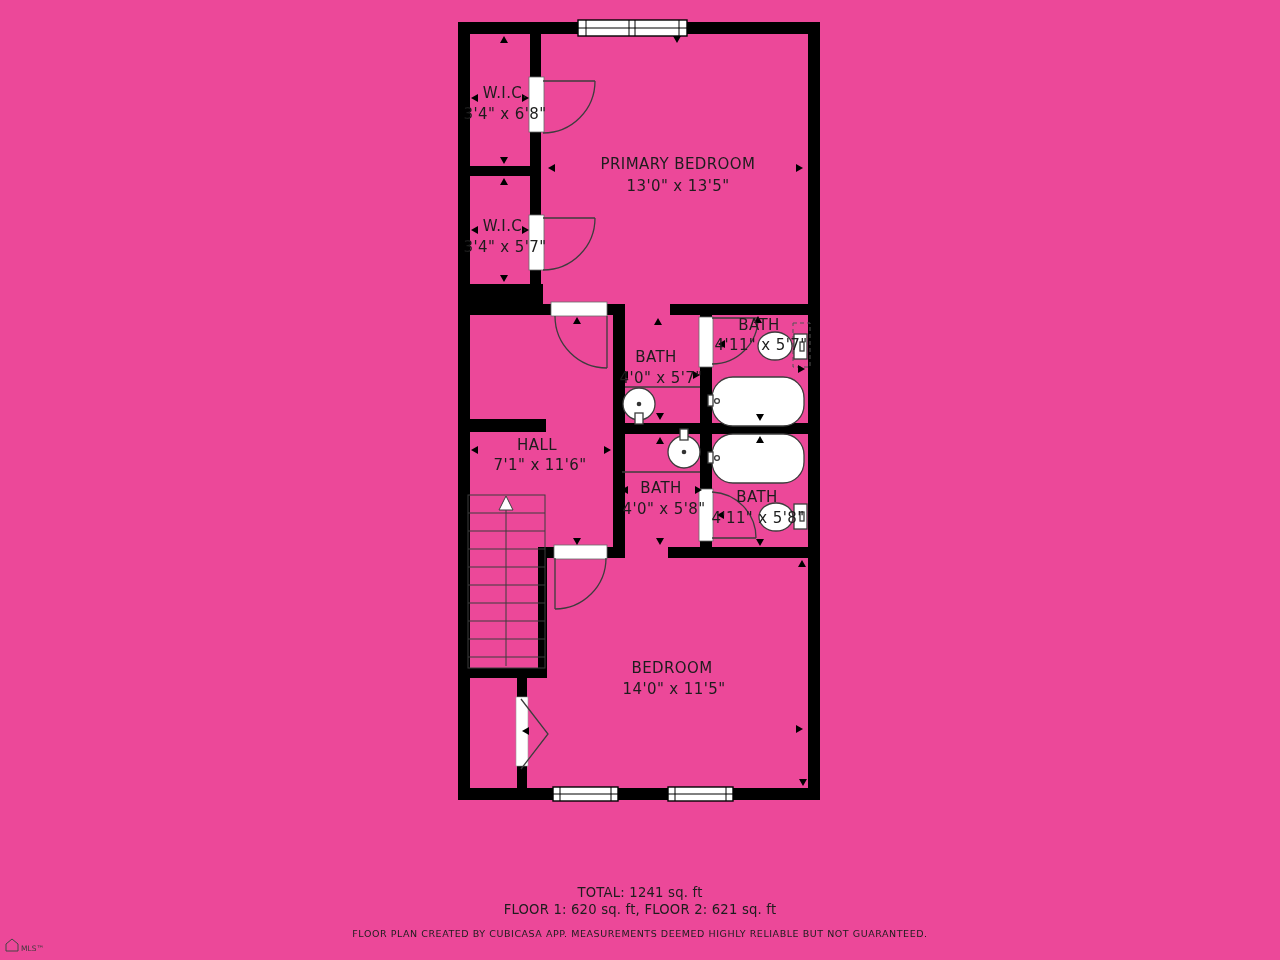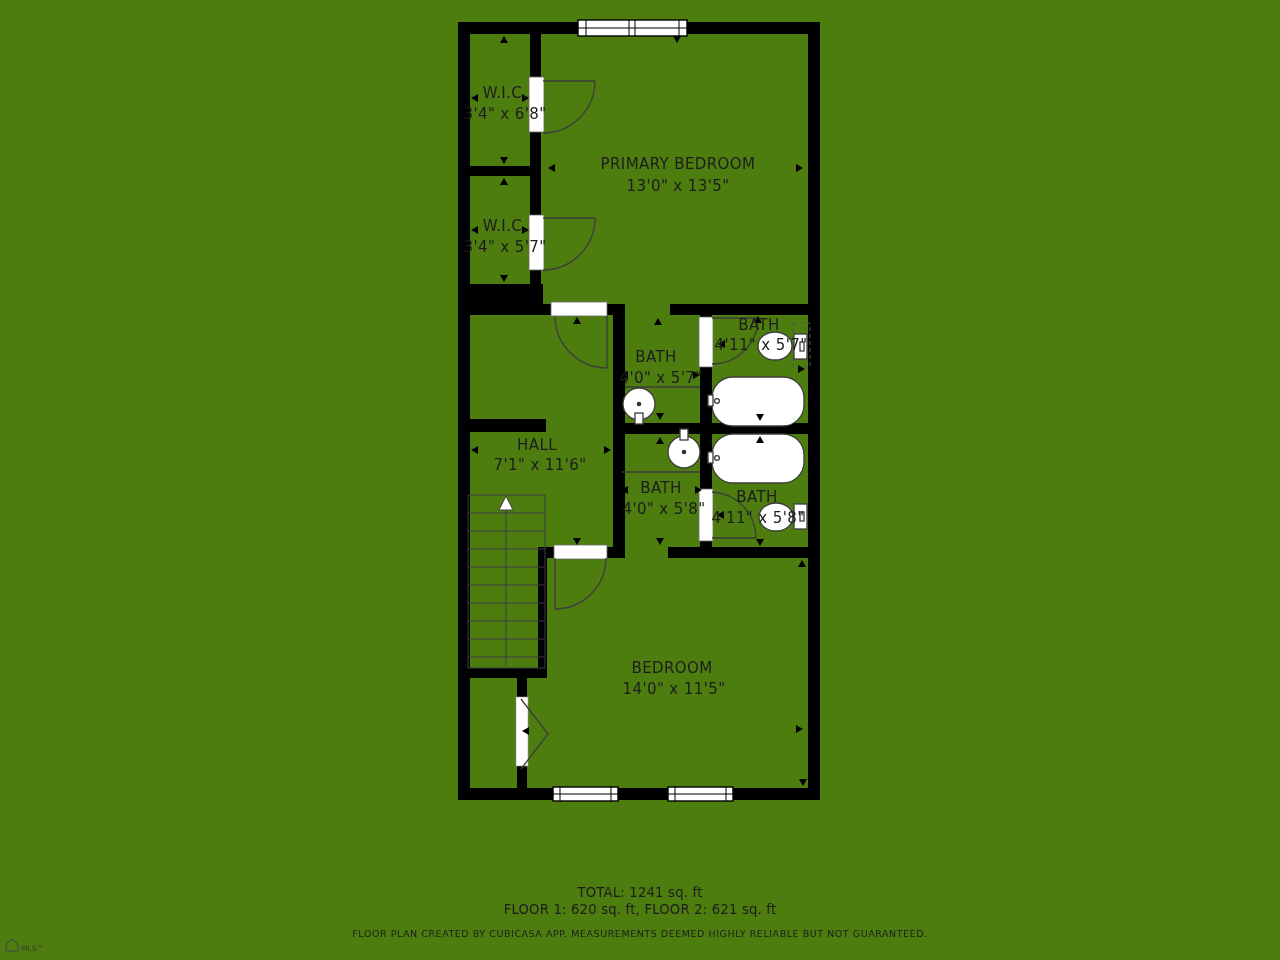--- a/index.html
+++ b/index.html
@@ -7,21 +7,21 @@
     padding: 0;
     width: 1280px;
     height: 960px;
     background: #ffffff;
     overflow: hidden;
   }
   #stage {
     position: relative;
     width: 1280px;
     height: 960px;
-    background: #4d7c0f;
+    background: #ec4899;
   }
   svg text {
     font-family: "DejaVu Sans", "Liberation Sans", sans-serif;
     fill: var(--text, #1d1d1d);
   }
   .room-name, .room-dims {
     font-size: 15px;
     letter-spacing: 0.4px;
   }
   .summary-line {

